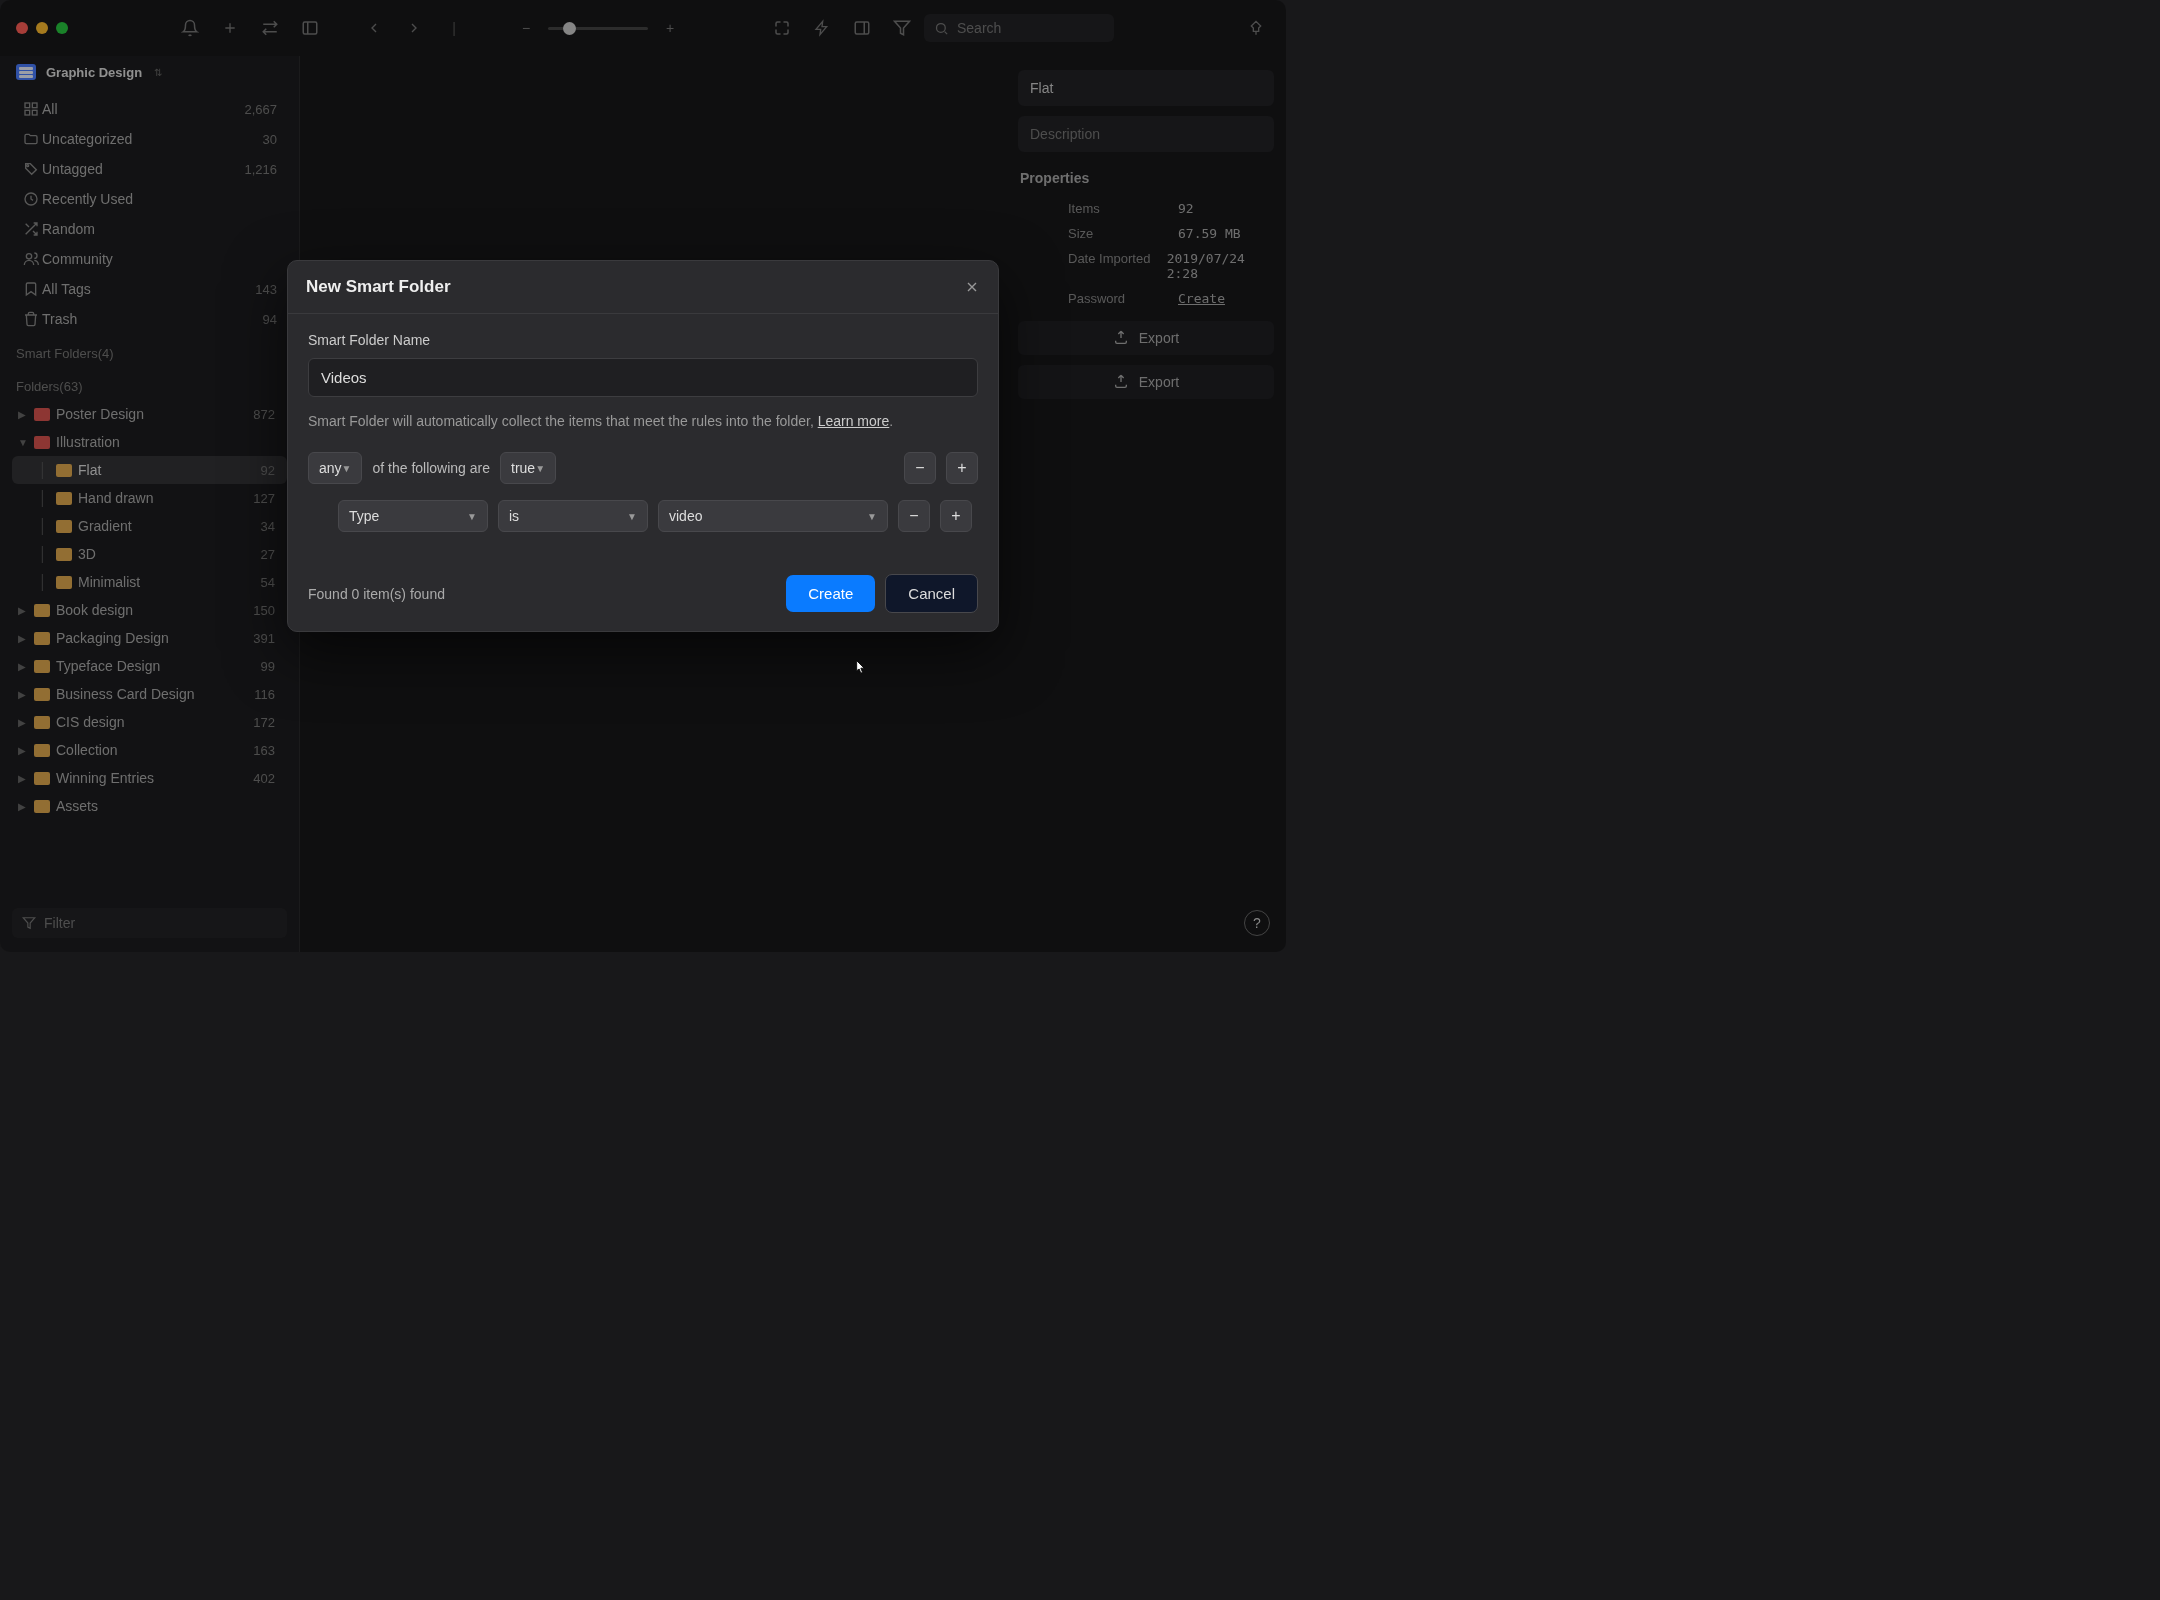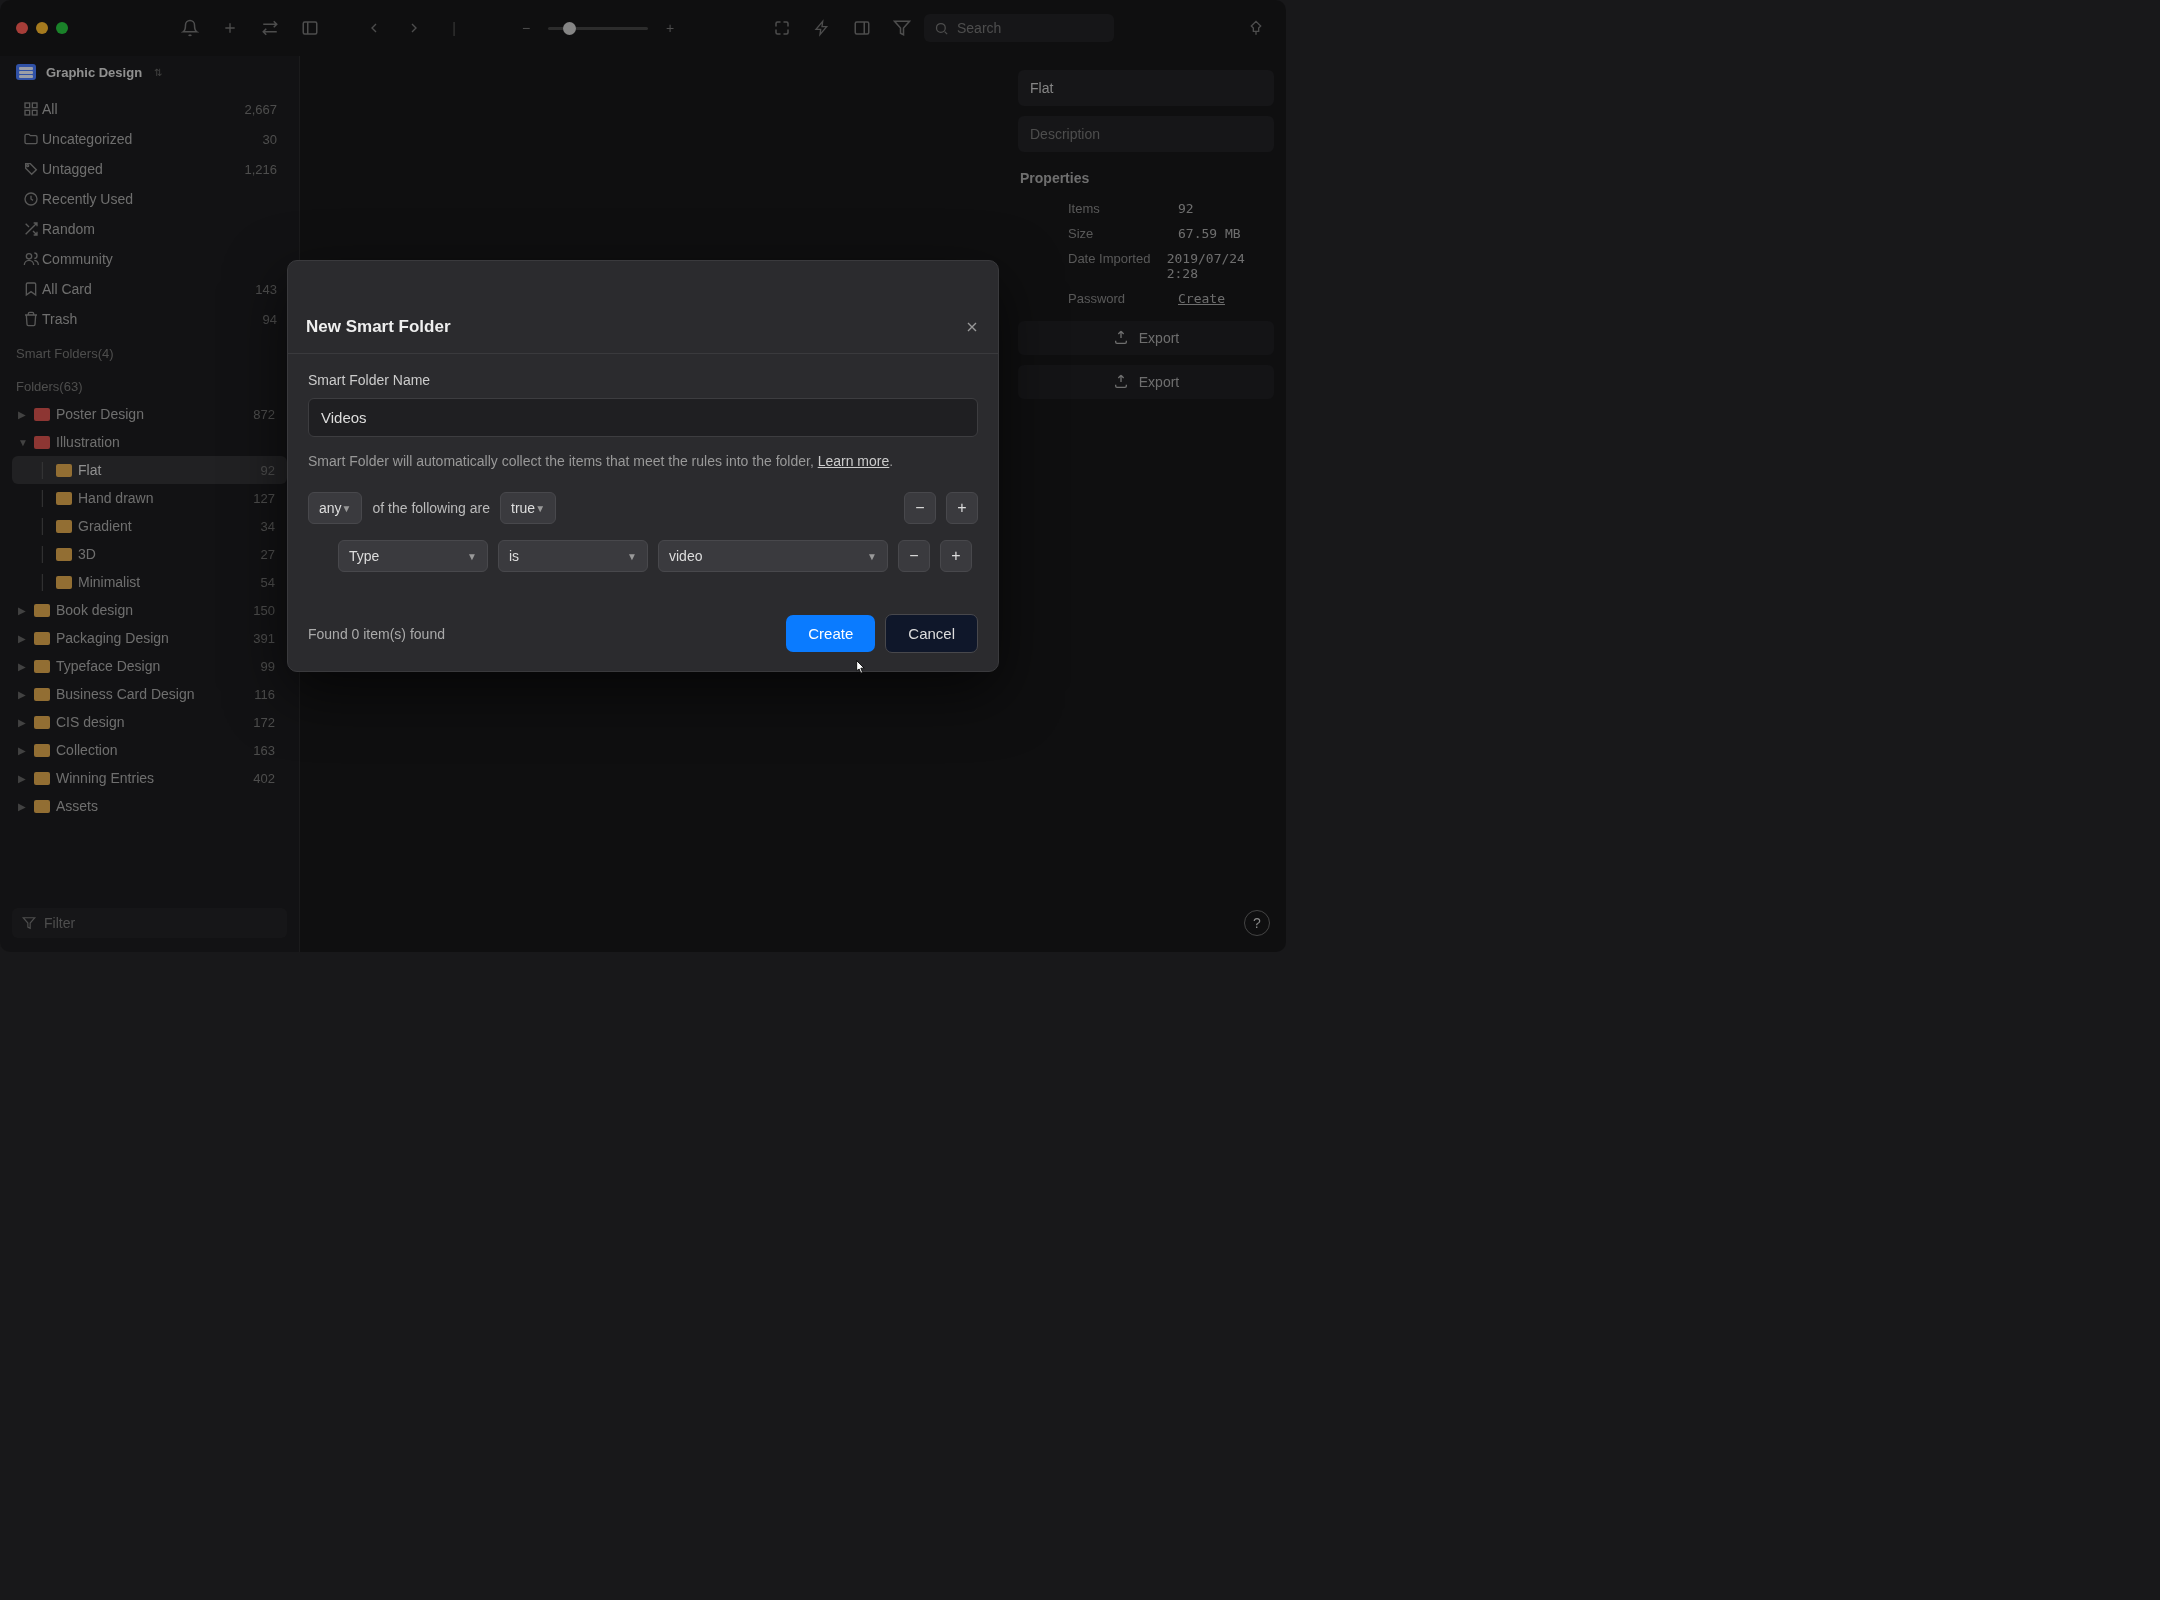--- a/index.html
+++ b/index.html
@@ -148,21 +148,20 @@
   width: 712px;
   background: #2b2b2e;
   border: 1px solid #3a3a3d;
   border-radius: 10px;
   box-shadow: 0 20px 60px rgba(0,0,0,0.6);
 }
 .modal-header {
   display: flex; align-items: center;
   padding: 16px 18px;
   border-bottom: 1px solid #3a3a3d;
-  margin-top: 40px;
 }
 .modal-title { color: #eee; font-size: 17px; font-weight: 600; }
 .modal-close { margin-left: auto; color: #999; cursor: pointer; font-size: 16px;}
 .modal-body { padding: 18px 20px 14px 20px; }
 .field-label { color: #ccc; margin-bottom: 10px; }
 .text-input {
   width: 100%;
   background: #1f1f22;
   border: 1px solid #3d3d40;
   border-radius: 6px;
@@ -390,21 +389,21 @@
             </svg>
           </span>
           <span>Community</span>
         </div>
         <div class="side-item">
           <span class="icn">
             <svg width="16" height="16" viewBox="0 0 24 24" fill="none" stroke="currentColor" stroke-width="2">
               <path d="M19 21l-7-5-7 5V5a2 2 0 012-2h10a2 2 0 012 2v16z"></path>
             </svg>
           </span>
-          <span>All Card</span>
+          <span>All Tags</span>
           <span class="cnt">143</span>
         </div>
         <div class="side-item">
           <span class="icn">
             <svg width="16" height="16" viewBox="0 0 24 24" fill="none" stroke="currentColor" stroke-width="2">
               <path d="M3 6h18M8 6V4a2 2 0 012-2h4a2 2 0 012 2v2M19 6l-1 14a2 2 0 01-2 2H8a2 2 0 01-2-2L5 6"></path>
             </svg>
           </span>
           <span>Trash</span>
           <span class="cnt">94</span>

